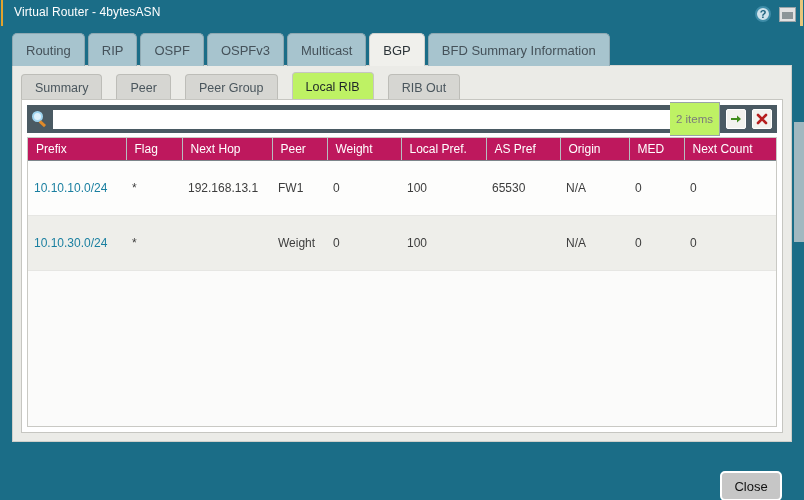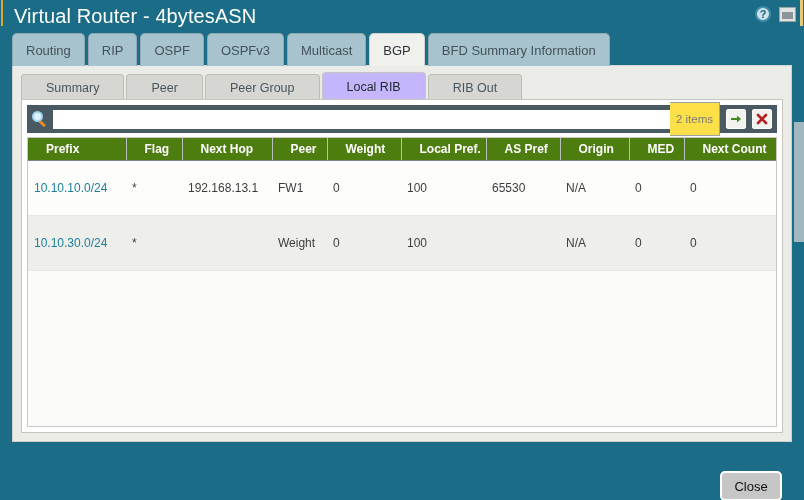--- a/index.html
+++ b/index.html
@@ -36,21 +36,21 @@
   }
   .right-accent {
     position:absolute; right:1px; top:0; width:3px; height:26px;
     background:#e8c77a;
   }
 
   
   .dlg-title {
     position: absolute;
     left: 14px; top: 5px;
-    font-size: 20px;
+    font-size: 12px;
     color: #ffffff;
     letter-spacing: .1px;
   }
   .title-icons {
     position:absolute; right:8px; top:6px;
     display:flex; gap:8px; align-items:center;
   }
   .help-icon {
     width:16px; height:16px; border-radius:50%;
     background:#cfe3ec; border:2px solid #3f8da8;
@@ -109,34 +109,34 @@
   }
 
   
   .tabs-l2 {
     position:absolute; left:8px; top:6px;
     display:flex; align-items:flex-end;
     height:28px;
   }
   .tabs-l2 .tab {
     height:26px;
-    padding:0 24px;
+    padding:0 13px;
     display:flex; align-items:center;
     font-size:12.5px;
     color:#4a565d;
     background:#d6d6d2;
     border:1px solid #bdbdb8;
     border-bottom:none;
     border-radius:4px 4px 0 0;
-    margin-right:2px;
+    margin-right:14px;
     cursor:pointer;
     white-space:nowrap;
   }
   .tabs-l2 .tab.active {
-    background:#c4b5fd;
+    background:#bef264;
     color:#1e2629;
     height:28px;
     border-color:#c6c6c1;
   }
 
   
   .panel {
     position:absolute;
     left:8px; top:33px;
     width: 762px;
@@ -179,21 +179,21 @@
     font-family:"Liberation Sans", sans-serif;
     padding: 0 4px;
     color:#333;
     outline:none;
     min-width:0;
   }
   .items-count {
     height:19px;
     border:1px solid #9aa3a8;
     border-left:none;
-    background:#fde047;
+    background:#bef264;
     font-size:11.5px;
     color:#7b7b7b;
     display:flex; align-items:center;
     padding:16px 6px;
     margin-left:-1px;
   }
   .tb-btn {
     width:20px; height:20px;
     margin-left:6px;
     background:#f2f2ee;
@@ -215,25 +215,25 @@
     background:#fbfbfa;
     overflow:hidden;
   }
   table.rib {
     width:100%;
     border-collapse:collapse;
     font-size:12px;
     table-layout:fixed;
   }
   table.rib thead th {
-    background:#4d7c0f;
+    background:#be185d;
     color:#ffffff;
-    font-weight:bold;
+    font-weight:normal;
     text-align:left;
-    padding:4px 18px;
+    padding:4px 8px;
     height:22px;
     border-right:1px solid #b7bdc0;
     border-bottom:1px solid #7d868b;
     white-space:nowrap;
     overflow:hidden;
   }
   table.rib thead th:last-child { border-right:none; }
   table.rib tbody td {
     padding:20px 6px;
     height:19px;

